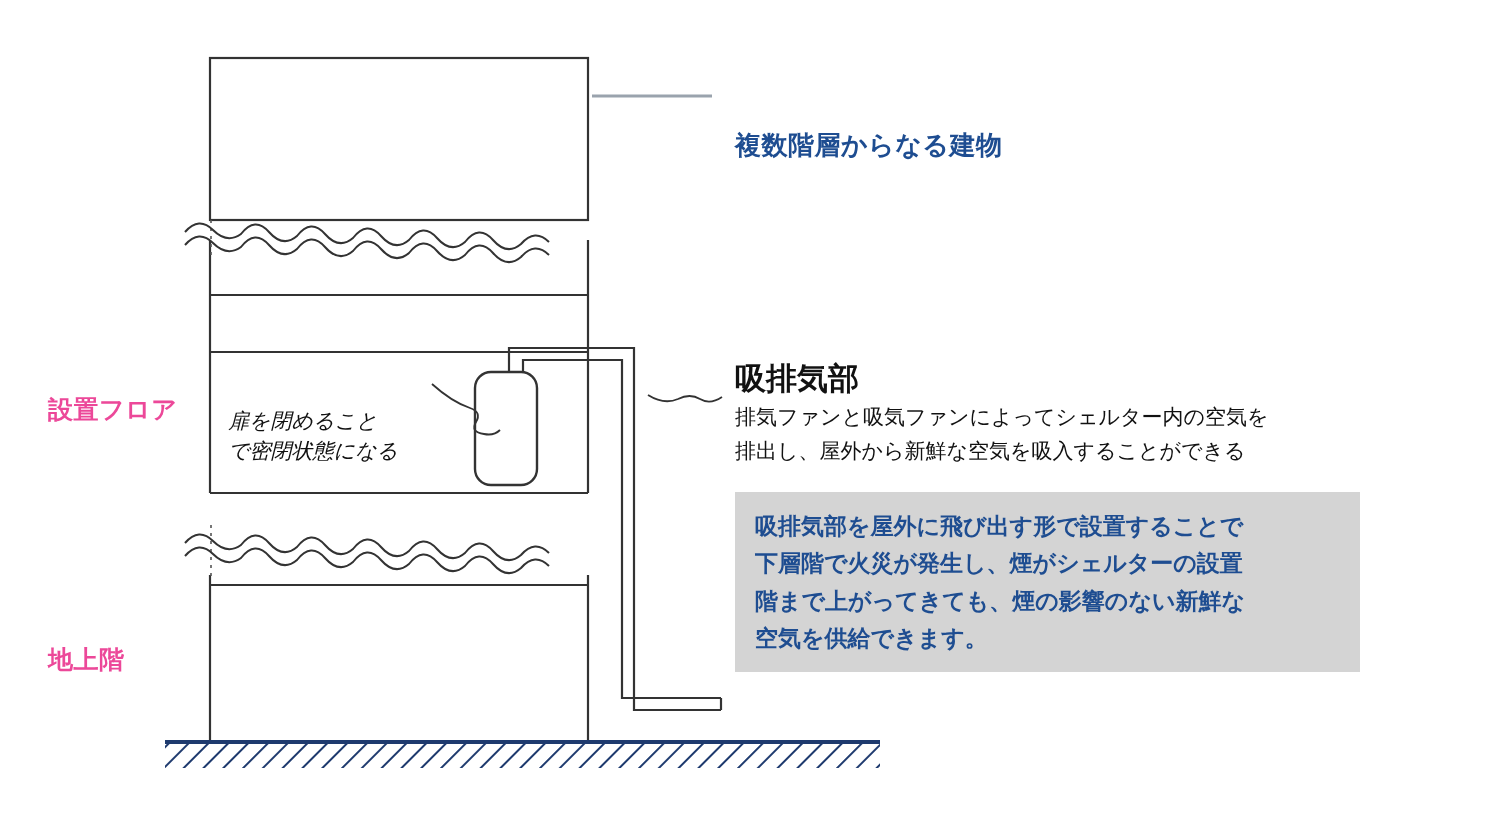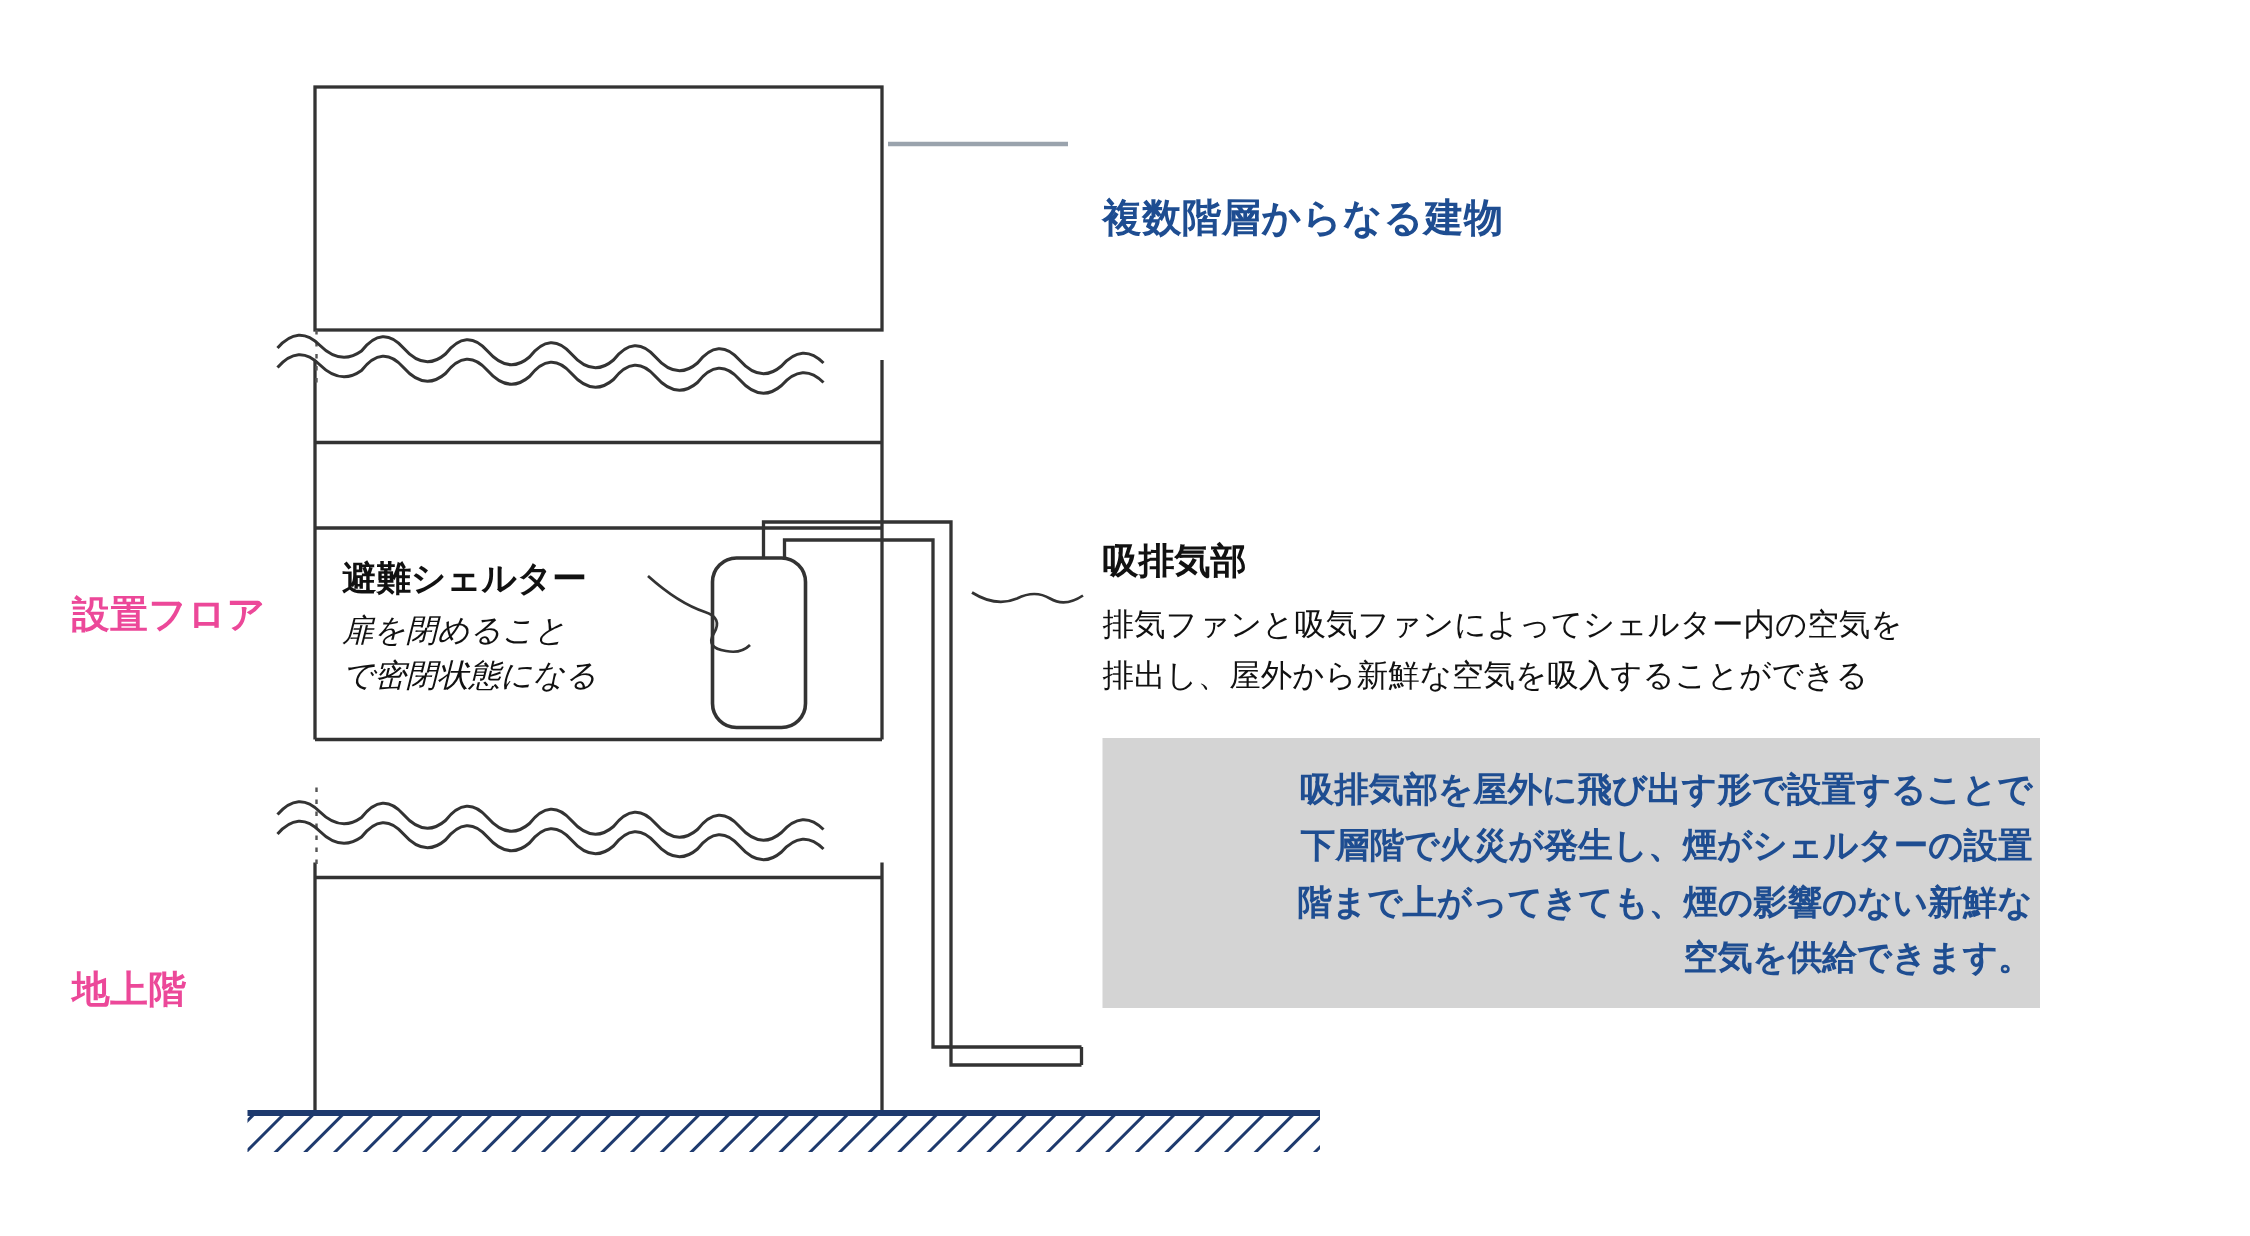--- a/index.html
+++ b/index.html
@@ -70,21 +70,21 @@
     top: 406px;
     font-size: 21px;
     line-height: 1.45;
     color: #111111;
     font-style: italic;
   }
 
   #vent-title {
     left: 735px;
     top: 358px;
-    font-size: 24px;
+    font-size: 31px;
     font-weight: bold;
     color: #111111;
   }
   #vent-desc {
     left: 735px;
     top: 400px;
     font-size: 21px;
     line-height: 1.6;
     color: #111111;
   }
@@ -98,21 +98,20 @@
     background: #d4d4d4;
   }
   #highlight-text {
     left: 755px;
     top: 508px;
     width: 600px;
     font-size: 23px;
     font-weight: bold;
     line-height: 1.62;
     color: #1e4d91;
-    text-align: right;
   }
 </style>
 </head>
 <body>
 
 <div id="stage">
 
   <svg id="diagram-svg" viewBox="0 0 1500 824">
     <defs>
       <pattern id="hatch" width="14" height="14" patternUnits="userSpaceOnUse" patternTransform="rotate(45)">
@@ -167,21 +166,20 @@
       <path d="M648 395 q16 10 30 4 q12 -6 22 0 q10 6 22 -2"></path>
     </g>
     <line x1="592" y1="96" x2="712" y2="96" stroke="#9aa3ad" stroke-width="3"></line>
   </svg>
 
   <div class="txt floor-label" id="label-setup-floor">設置フロア</div>
   <div class="txt floor-label" id="label-ground-floor">地上階</div>
 
   <div class="txt" id="callout-building">複数階層からなる建物</div>
 
-  <div class="txt" id="shelter-title">避難シェルター</div>
   <div class="txt" id="shelter-desc">扉を閉めること
 で密閉状態になる</div>
 
   <div class="txt" id="vent-title">吸排気部</div>
   <div class="txt" id="vent-desc">排気ファンと吸気ファンによってシェルター内の空気を
 排出し、屋外から新鮮な空気を吸入することができる</div>
 
   <div id="highlight-box"></div>
   <div class="txt" id="highlight-text">吸排気部を屋外に飛び出す形で設置することで
 下層階で火災が発生し、煙がシェルターの設置

